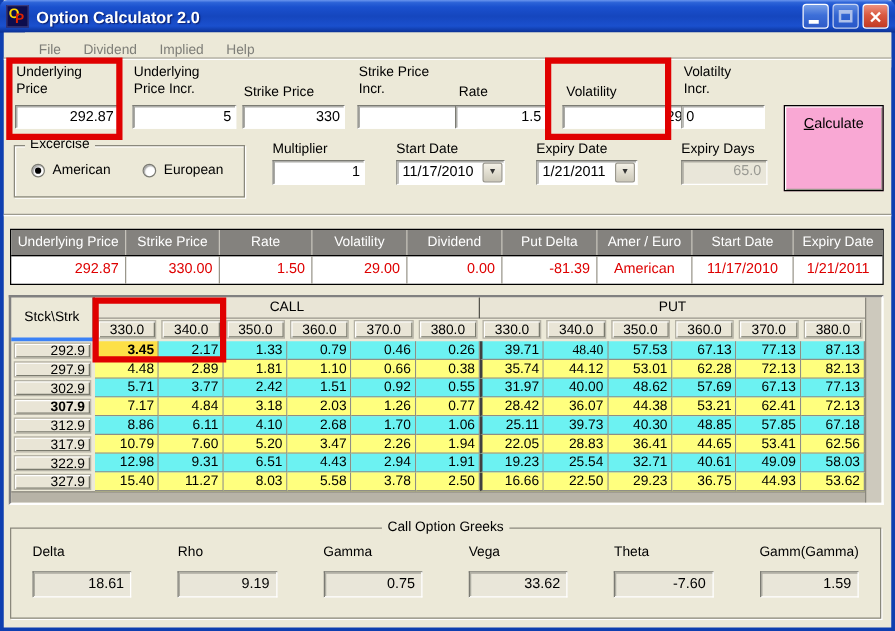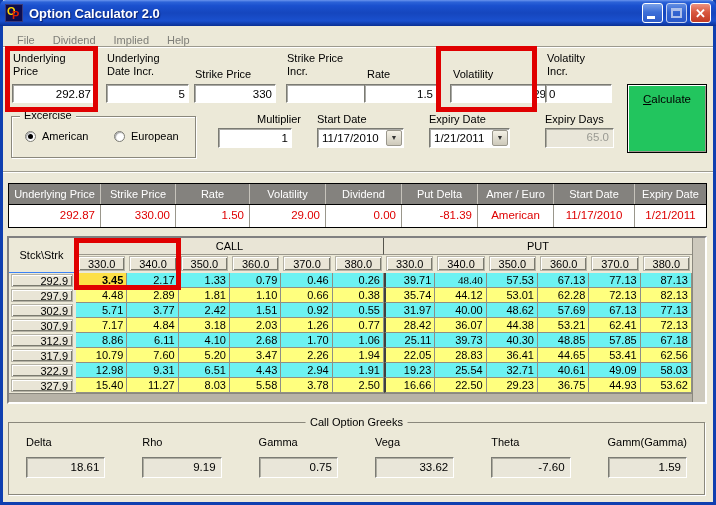--- a/index.html
+++ b/index.html
@@ -20,63 +20,63 @@
   .app-icon .p { position:absolute; left:6px; top:4px; color:#dd2200; font-size:11px; font-weight:bold; }
   .title-text { color:#fff; font-weight:bold; font-size:13px; margin-left:6px; text-shadow:1px 1px 1px #0a1f6f; flex:1 1 auto; }
   .winbtn { width:21px; height:20px; border-radius:3px; border:1px solid #fff; margin-left:3px; position:relative; flex:0 0 auto; }
   .btn-min, .btn-max { background:linear-gradient(180deg,#7AA1E8 0%,#3D6FD8 45%,#2E5BC8 100%); }
   .btn-max { opacity:.75; }
   .btn-close { background:linear-gradient(180deg,#ED9280 0%,#D95940 45%,#C23A24 100%); }
   .glyph-min { position:absolute; left:4px; bottom:3px; width:8px; height:3px; background:#fff; }
   .glyph-max { position:absolute; left:4px; top:4px; width:11px; height:10px; border:2px solid #dfe7f8; border-top-width:3px; }
   .glyph-close { position:absolute; left:0; top:0; width:100%; height:100%; color:#fff; font-size:13px; font-weight:bold; text-align:center; line-height:19px; }
   
-  .menubar { position:absolute; top:26px; left:6px; right:3px; height:28px; background:#ECE9D8; display:flex; align-items:center; padding-left:2px; }
+  .menubar { position:absolute; top:26px; left:20px; right:3px; height:28px; background:#ECE9D8; display:flex; align-items:center; padding-left:2px; }
   .menu-item { padding:3px 9px; font-size:11px; color:#7E7E78; }
   .sep { position:absolute; top:46px; left:3px; right:3px; height:2px; border-top:1px solid #9c9a8e; border-bottom:1px solid #fff; }
   
   .flabel { position:absolute; font-size:11px; color:#000; line-height:13px; }
   .fld {
     position:absolute; height:19px; background:#fff; font-family:"Liberation Sans",sans-serif;
     border:1px solid; border-color:#7b7b73 #fff #fff #7b7b73; box-shadow:inset 1px 1px 0 rgba(64,64,56,.45);
     font-size:11.5px; text-align:right; padding:0 3px; color:#000;
   }
   .fld.left { text-align:left; }
   .combo { position:absolute; height:20px; background:#fff; border:1px solid; border-color:#7b7b73 #fff #fff #7b7b73; box-shadow:inset 1px 1px 0 rgba(64,64,56,.45); display:flex; align-items:center; }
   .combo-text { flex:1 1 auto; font-size:11.5px; padding-left:4px; }
   .combo-btn { flex:0 0 16px; height:16px; margin-right:1px; background:linear-gradient(180deg,#f4f1e6,#cdc9ba); border:1px solid #9a978c; border-radius:2px; font-size:7px; line-height:14px; text-align:center; color:#333; }
   .sunken-ro { position:absolute; height:20px; background:#E9E6D9; border:1px solid; border-color:#7b7b73 #fff #fff #7b7b73; box-shadow:inset 1px 1px 0 rgba(64,64,56,.35); font-size:11.5px; text-align:right; padding:2px 4px; color:#9a9a93; }
   .groupbox { position:absolute; border:1px solid #8a887c; box-shadow:1px 1px 0 #fff, inset 1px 1px 0 #fff; }
   .groupbox-label { position:absolute; top:-8px; left:8px; background:#ECE9D8; padding:0 4px; font-size:11px; }
   .radio { position:absolute; width:11px; height:11px; border-radius:50%; background:#fff; border:1px solid #7b7b73; box-shadow:inset 1px 1px 1px rgba(0,0,0,.35); }
   .radio.checked::after { content:""; position:absolute; left:2px; top:2px; width:5px; height:5px; border-radius:50%; background:#000; }
   .radio-label { position:absolute; font-size:11px; }
   .calc-btn {
-    position:absolute; left:627px; top:84px; width:80px; height:69px; background:#22c55e; border:1px solid #000;
+    position:absolute; left:627px; top:84px; width:80px; height:69px; background:#f9a8d4; border:1px solid #000;
     box-shadow:inset 1px 1px 0 #fff, inset -1px -1px 0 #9a978c; font-size:11.5px; color:#000;
     display:flex; align-items:flex-start; justify-content:center; padding-top:8px; cursor:default;
   }
   .calc-btn .btn-label::first-letter { text-decoration:underline; }
   
   .summary { position:absolute; left:8px; top:183px; width:699px; height:45px; border:1px solid #000; background:#fff; }
   .sum-head, .sum-vals { display:grid; grid-template-columns:92px 75px 74px 76px 76px 76px 76px 81px 1fr; }
   .sum-head { height:21px; background:#84827E; border-bottom:1px solid #000; }
   .sum-head .cell { color:#fff; font-size:11px; line-height:20px; text-align:center; border-right:1px solid #c6c3bb; overflow:hidden; white-space:nowrap; }
   .sum-head .cell:last-child { border-right:none; }
   .sum-vals { height:22px; }
   .sum-vals .cell { color:#DE0000; font-size:11.5px; line-height:21px; text-align:right; padding-right:5px; border-right:1px solid #9a978c; white-space:nowrap; }
   .sum-vals .cell.ctr { text-align:center; padding-right:0; }
   .sum-vals .cell:last-child { border-right:none; }
   
   .otable {
     position:absolute; left:7px; top:236px; width:700px; height:168px; background:#ECE9D8;
     border:2px solid; border-color:#808080 #fff #fff #808080;
     display:grid; grid-template-columns:67px repeat(12,1fr) 13px; grid-template-rows:17px 18px repeat(8,15px) auto;
   }
-  .ot-corner { grid-area:1/1/3/2; font-size:11px; display:flex; align-items:center; justify-content:center; border-right:2px solid #55544c; border-bottom:1px solid #3b82f6; }
+  .ot-corner { grid-area:1/1/3/2; font-size:11px; display:flex; align-items:center; justify-content:center; border-right:2px solid #55544c; border-bottom:3px solid #3b82f6; }
   .ot-group { font-size:11px; text-align:center; line-height:16px; background:#E9E5D6; border-bottom:1px solid #9a978c; }
   .ot-call { grid-area:1/2/2/8; border-right:1px solid #55544c; }
   .ot-put { grid-area:1/8/2/14; }
   .ot-strike { font-size:11px; text-align:center; line-height:14px; background:#E9E5D6; margin:1px 2px 2px 2px; box-shadow:inset 1px 1px 0 #fff, inset -1px -1px 0 #7a7a6e; border:1px solid #b5b2a5; }
   .ot-rowlabel { font-size:11px; text-align:right; padding-right:4px; line-height:12px; background:#E9E5D6; margin:1px 3px 1px 2px; box-shadow:inset 1px 1px 0 #fff, inset -1px -1px 0 #7a7a6e; border:1px solid #b5b2a5; }
   .ot-cell { font-size:11px; text-align:right; padding-right:3px; line-height:14px; border-right:1px solid #8f8f85; border-bottom:1px solid #8f8f85; color:#000; }
   .ot-cell.cyan { background:#6CF2F2; }
   .ot-cell.yellow { background:#FFFF7E; }
   .ot-cell.put-start { border-left:2px solid #404040; }
   .ot-cell.hl { background:#fde047; font-weight:bold; }
@@ -118,21 +118,21 @@
 
   <div class="menubar">
       <div class="menu-item" style="display: inline-block;">File</div>
       <div class="menu-item" style="display: inline-block;">Dividend</div>
       <div class="menu-item" style="display: inline-block;">Implied</div>
       <div class="menu-item" style="display: inline-block;">Help</div>
     </div>
   <div class="sep"></div>
 
   <div class="flabel" style="left:13px; top:52px; width:64px;">Underlying Price</div>
-  <div class="flabel" style="left:107px; top:52px; width:66px;">Underlying Date Incr.</div>
+  <div class="flabel" style="left:107px; top:52px; width:66px;">Underlying Price Incr.</div>
   <div class="flabel" style="left:195px; top:68px;">Strike Price</div>
   <div class="flabel" style="left:287px; top:52px; width:62px;">Strike Price Incr.</div>
   <div class="flabel" style="left:367px; top:68px;">Rate</div>
   <div class="flabel" style="left:453px; top:68px;">Volatility</div>
   <div class="flabel" style="left:547px; top:52px; width:54px;">Volatilty Incr.</div>
 
   <input class="fld" style="left: 12px; top: 84px; width: 83px;" value="292.87">
   <input class="fld" style="left: 106px; top: 84px; width: 83px;" value="5">
   <input class="fld" style="left: 194px; top: 84px; width: 82px;" value="330">
   <input class="fld" style="left: 286px; top: 84px; width: 95px;" value="10">
@@ -145,21 +145,21 @@
     </div>
 
   <div class="groupbox" style="left:11px; top:116px; width:185px; height:42px;">
     <span class="groupbox-label">Excercise</span>
     <span class="radio checked" style="left:13px; top:14px;"></span>
     <span class="radio-label" style="left:30px; top:13px;">American</span>
     <span class="radio" style="left:102px; top:14px;"></span>
     <span class="radio-label" style="left:119px; top:13px;">European</span>
   </div>
 
-  <div class="flabel" style="left:218px; top:113px;margin-left:39px;">Multiplier</div>
+  <div class="flabel" style="left:218px; top:113px;">Multiplier</div>
   <input class="fld" style="left: 218px; top: 128px; width: 74px; height: 20px;" value="1">
 
   <div class="flabel" style="left:317px; top:113px;">Start Date</div>
   <div class="combo" style="left:317px; top:128px; width:87px;">
     <span class="combo-text">11/17/2010</span>
     <span class="combo-btn">▼</span>
   </div>
 
   <div class="flabel" style="left:429px; top:113px;">Expiry Date</div>
   <div class="combo" style="left:429px; top:128px; width:81px;">
@@ -248,21 +248,21 @@
       <div class="ot-cell cyan" style="grid-area: 5 / 4;">2.42</div>
       <div class="ot-cell cyan" style="grid-area: 5 / 5;">1.51</div>
       <div class="ot-cell cyan" style="grid-area: 5 / 6;">0.92</div>
       <div class="ot-cell cyan" style="grid-area: 5 / 7;">0.55</div>
       <div class="ot-cell cyan put-start" style="grid-area: 5 / 8;">31.97</div>
       <div class="ot-cell cyan" style="grid-area: 5 / 9;">40.00</div>
       <div class="ot-cell cyan" style="grid-area: 5 / 10;">48.62</div>
       <div class="ot-cell cyan" style="grid-area: 5 / 11;">57.69</div>
       <div class="ot-cell cyan" style="grid-area: 5 / 12;">67.13</div>
       <div class="ot-cell cyan" style="grid-area: 5 / 13;">77.13</div>
-      <div class="ot-rowlabel" style="grid-area: 6 / 1;">307.9</div>
+      <div class="ot-rowlabel" style="grid-area: 6 / 1; font-weight: bold;">307.9</div>
       <div class="ot-cell yellow" style="grid-area: 6 / 2;">7.17</div>
       <div class="ot-cell yellow" style="grid-area: 6 / 3;">4.84</div>
       <div class="ot-cell yellow" style="grid-area: 6 / 4;">3.18</div>
       <div class="ot-cell yellow" style="grid-area: 6 / 5;">2.03</div>
       <div class="ot-cell yellow" style="grid-area: 6 / 6;">1.26</div>
       <div class="ot-cell yellow" style="grid-area: 6 / 7;">0.77</div>
       <div class="ot-cell yellow put-start" style="grid-area: 6 / 8;">28.42</div>
       <div class="ot-cell yellow" style="grid-area: 6 / 9;">36.07</div>
       <div class="ot-cell yellow" style="grid-area: 6 / 10;">44.38</div>
       <div class="ot-cell yellow" style="grid-area: 6 / 11;">53.21</div>

